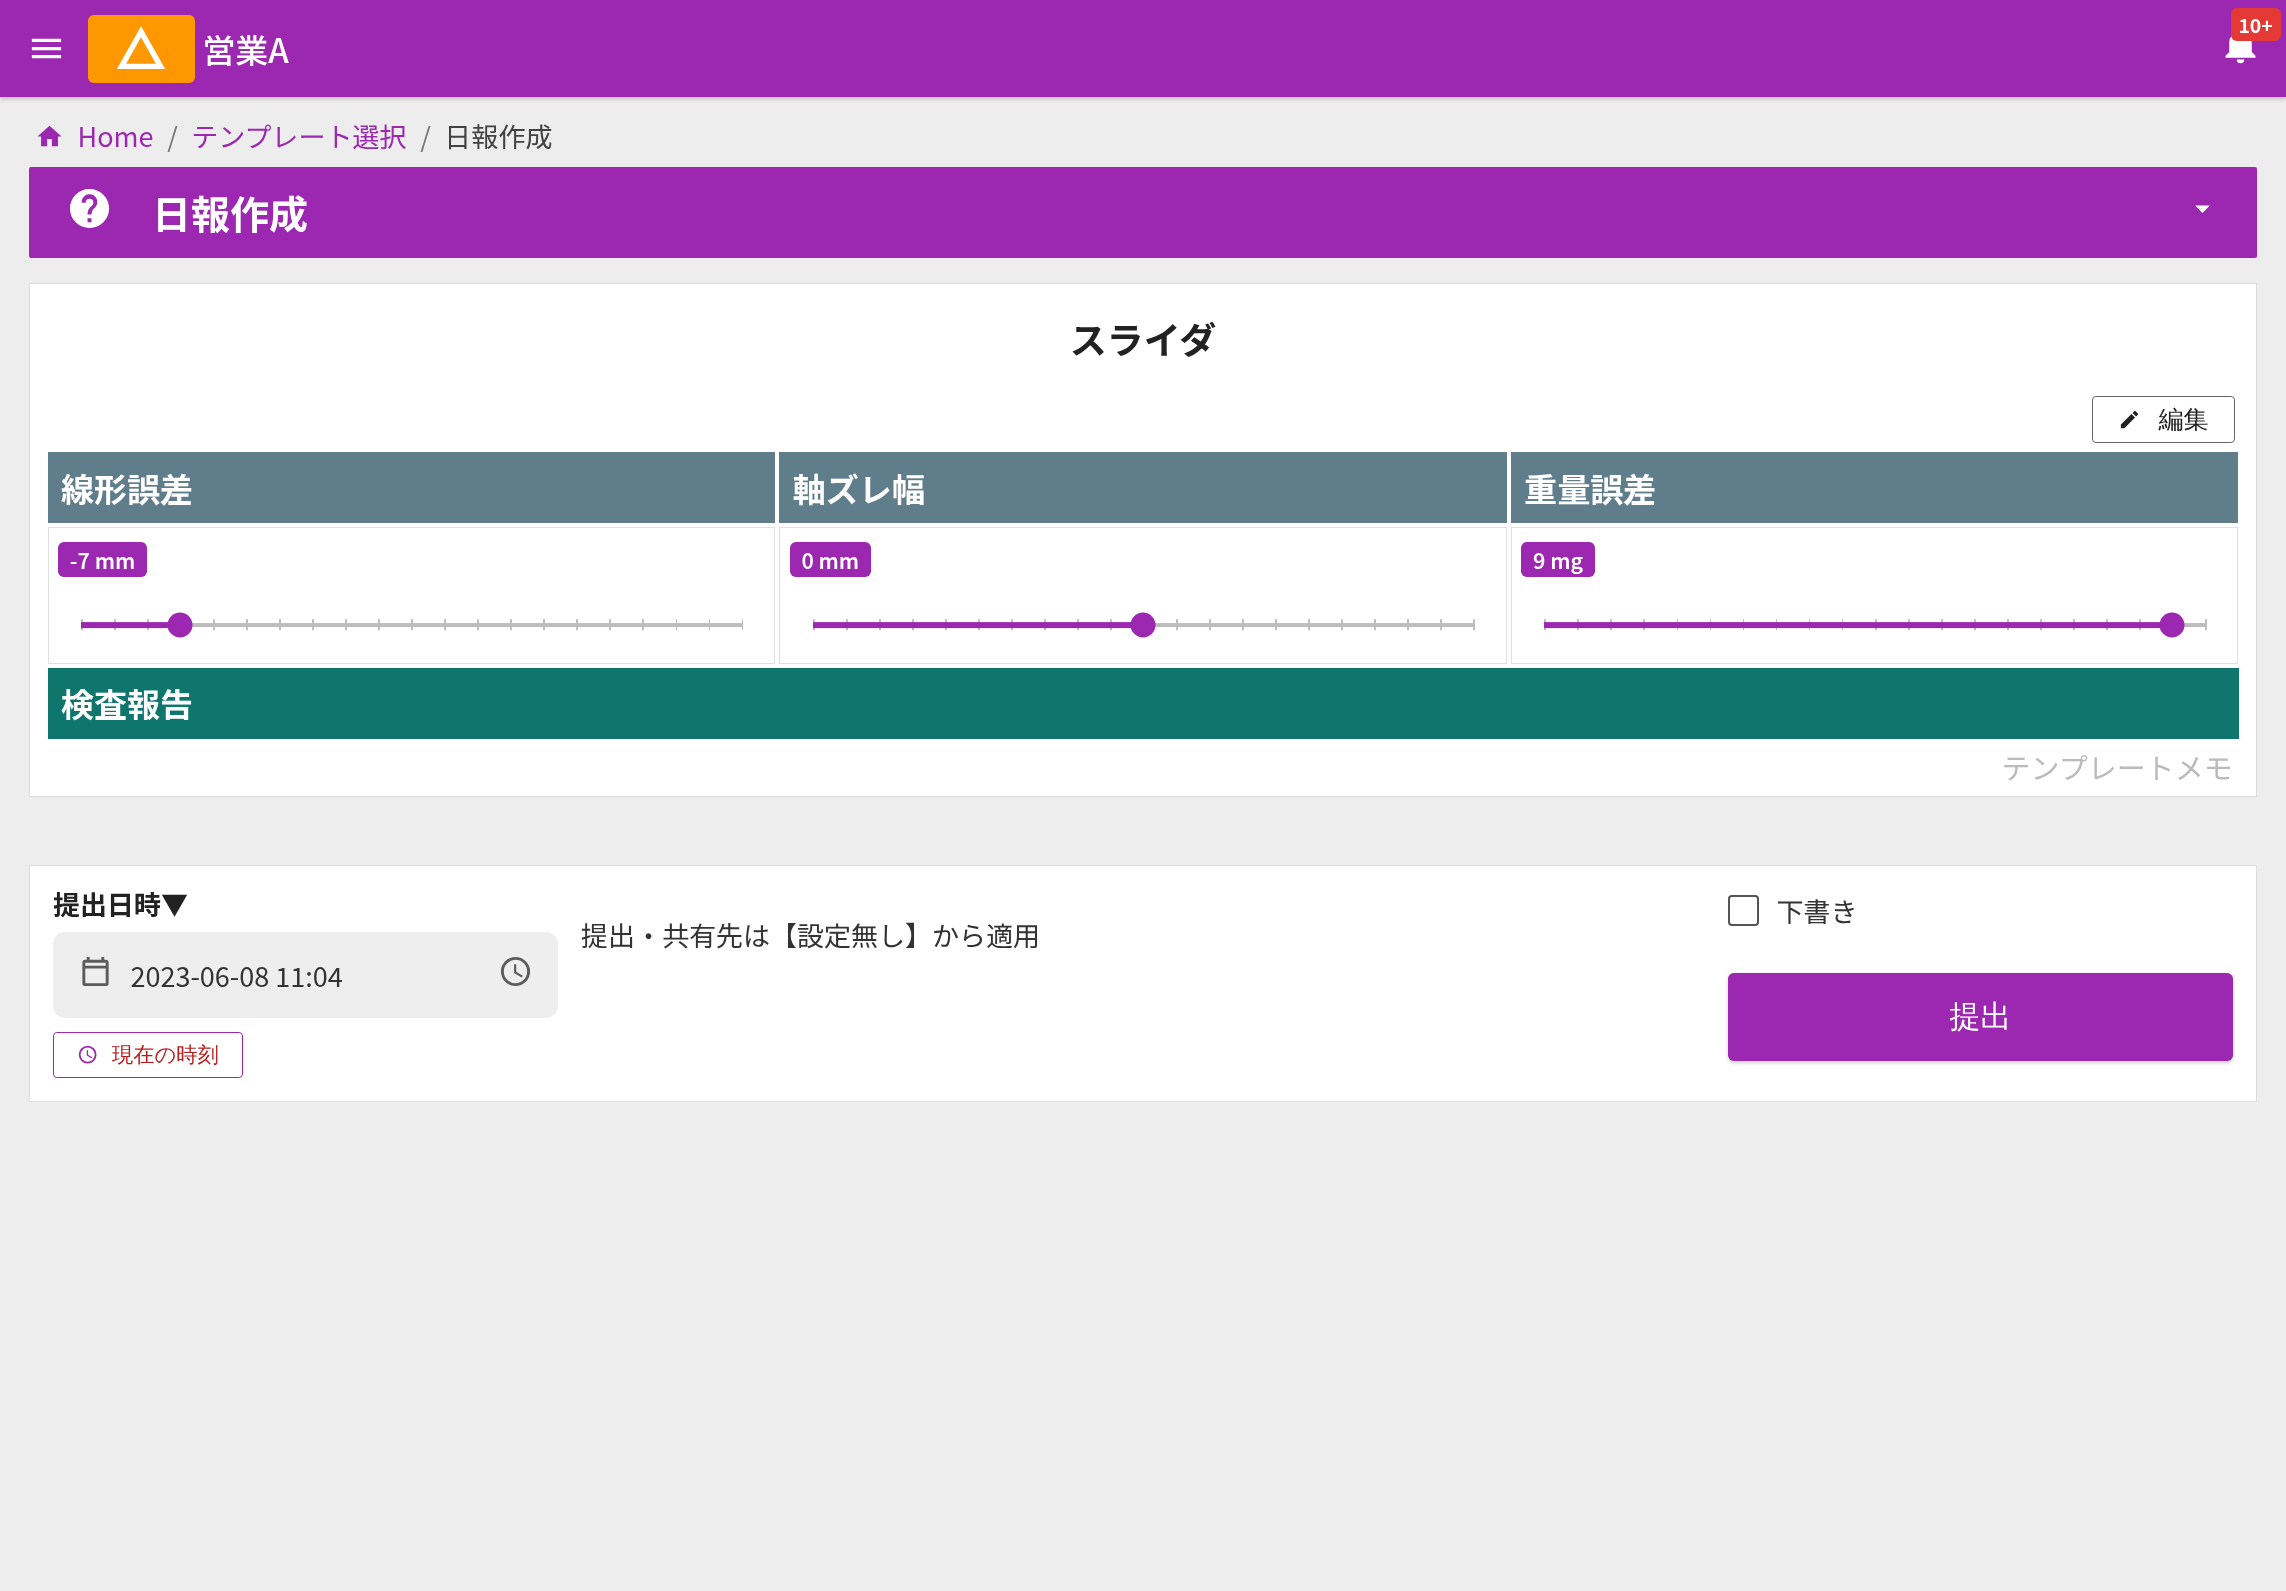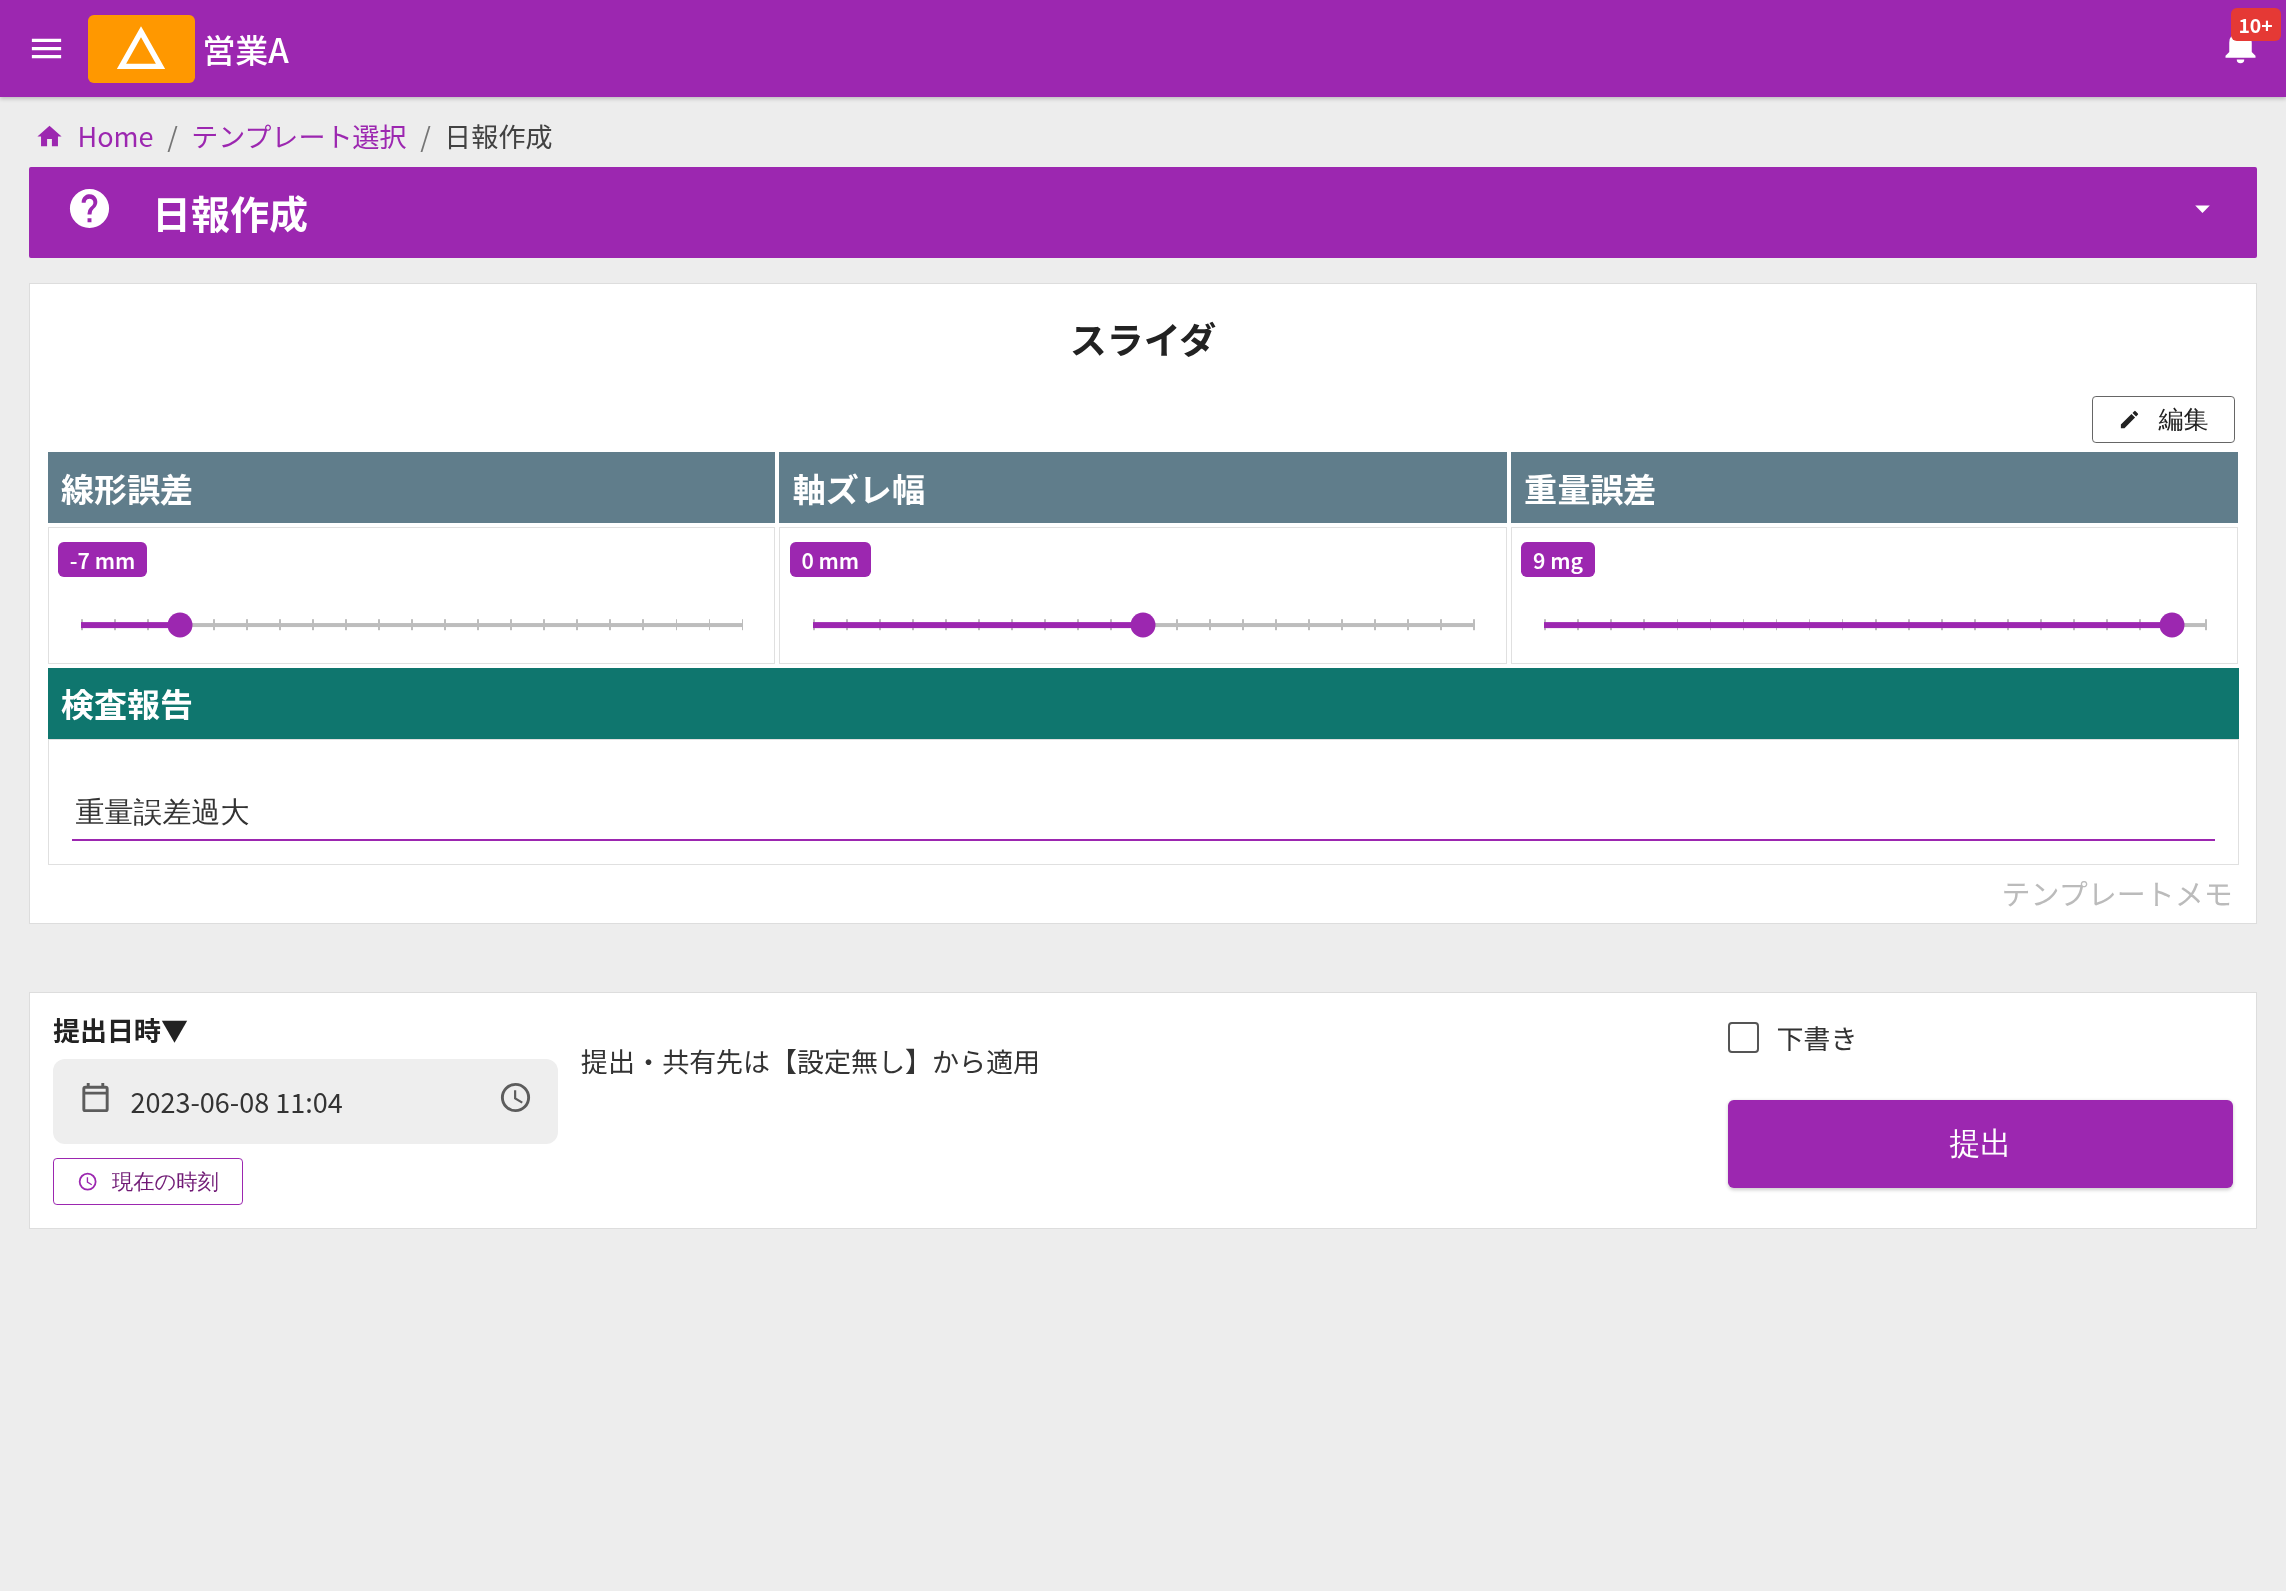--- a/index.html
+++ b/index.html
@@ -150,21 +150,21 @@
 .dt-box {
   background: #eee; border-radius: 12px;
   display: flex; align-items: center; gap: 17.5px;
   padding: 21.3px 25px; margin-top: 9.7px;
 }
 .dt-box .cal svg { width: 35px; height: 35px; fill: #5c5c5c; }
 .dt-text { font-size: 27px; color: #333; flex: 1; }
 .dt-box .clock svg { width: 35px; height: 35px; fill: #5c5c5c; }
 .now-btn {
   display: inline-flex; align-items: center; gap: 13.6px;
-  border: 1.5px solid #9c27b0; color: #701a75;
+  border: 1.5px solid #9c27b0; color: #b91c1c;
   background: #fff; border-radius: 3.9px; padding: 7.8px 23px;
   font-size: 21.3px; margin-top: 13.6px; cursor: pointer;
 }
 .now-btn svg { width: 21.3px; height: 21.3px; fill: #9c27b0; }
 .ft-mid { padding-top: 17.5px; }
 .dest-row {
   display: flex; align-items: center; border-bottom: 1px solid #bbb;
   padding: 13.6px 3.9px;
 }
 .dest-placeholder { color: #9e9e9e; font-size: 31px; flex: 1; }
@@ -338,23 +338,20 @@
             <span style="left:95%"></span>
             <span style="left:100%"></span>
           </div>
         <div class="track-fill" style="width:95%"></div>
         <div class="thumb" style="left:95%"></div>
       </div>
     </div>
     </div>
 
   <div class="report-head">検査報告</div>
-  <div class="report-cell">
-    <input class="report-input" value="重量誤差過大" style="">
-  </div>
 
   <div class="template-memo">テンプレートメモ</div>
 </div>
 
 <div class="footer-card">
   <div class="ft-left">
     <div class="ft-left-title">提出日時▼</div>
     <div class="dt-box">
       <span class="cal">
         <svg viewBox="0 0 24 24">

